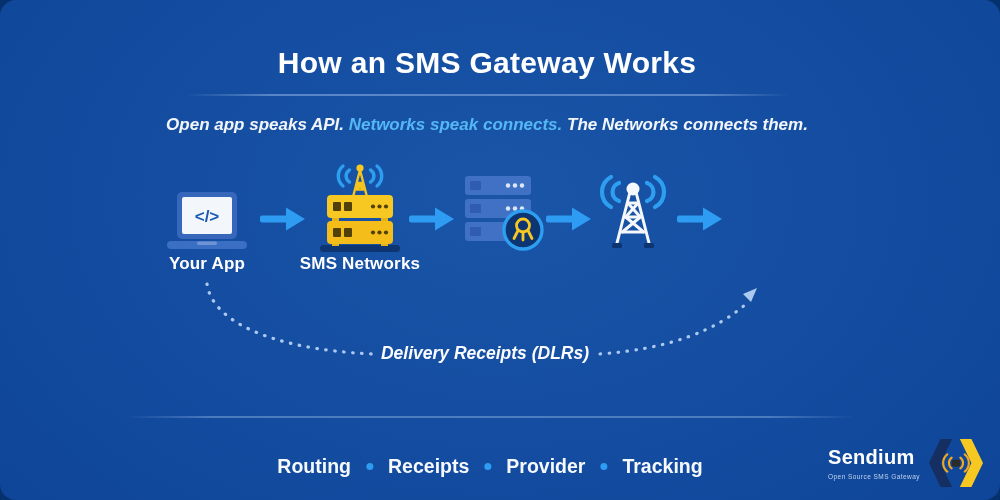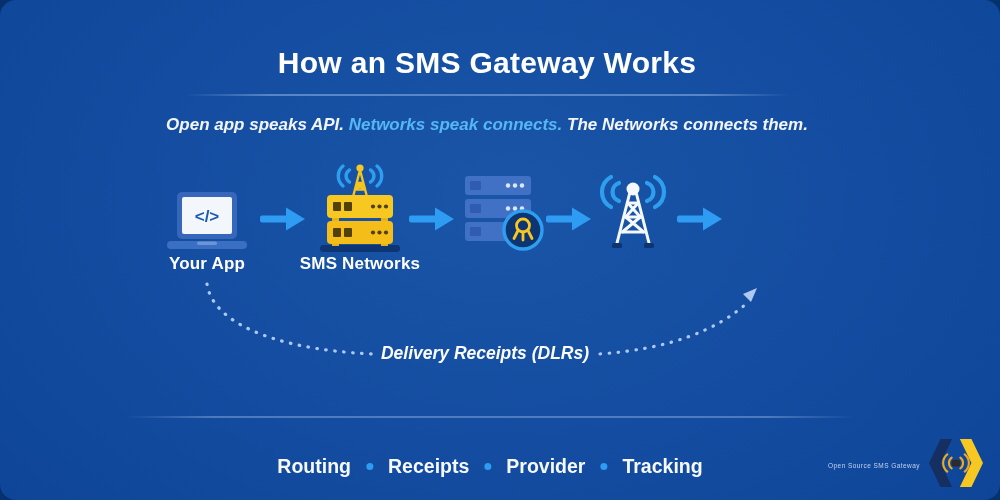--- a/index.html
+++ b/index.html
@@ -191,20 +191,21 @@
     <span class="feat-dot"></span>
     <span>Receipts</span>
     <span class="feat-dot"></span>
     <span>Provider</span>
     <span class="feat-dot"></span>
     <span>Tracking</span>
   </div>
 
   <div class="brand">
     <div class="brand-text">
+      <div class="brand-name">Sendium</div>
       <div class="brand-tagline">Open Source SMS Gateway</div>
     </div>
     <svg width="56" height="54" viewBox="0 0 58 56">
       <polygon points="25,3 13,3 1,28 13,53 25,53 13,28" fill="#152f63"></polygon>
       <polygon points="33,3 45,3 57,28 45,53 33,53 45,28" fill="#f8c822"></polygon>
       <g stroke="#f0a81c" stroke-width="2.2" fill="none" stroke-linecap="round">
         <path d="M20 19 A 11.5 11.5 0 0 0 20 37"></path>
         <path d="M24.5 22.5 A 6.8 6.8 0 0 0 24.5 33.5"></path>
         <path d="M38 19 A 11.5 11.5 0 0 1 38 37"></path>
         <path d="M33.5 22.5 A 6.8 6.8 0 0 1 33.5 33.5"></path>

